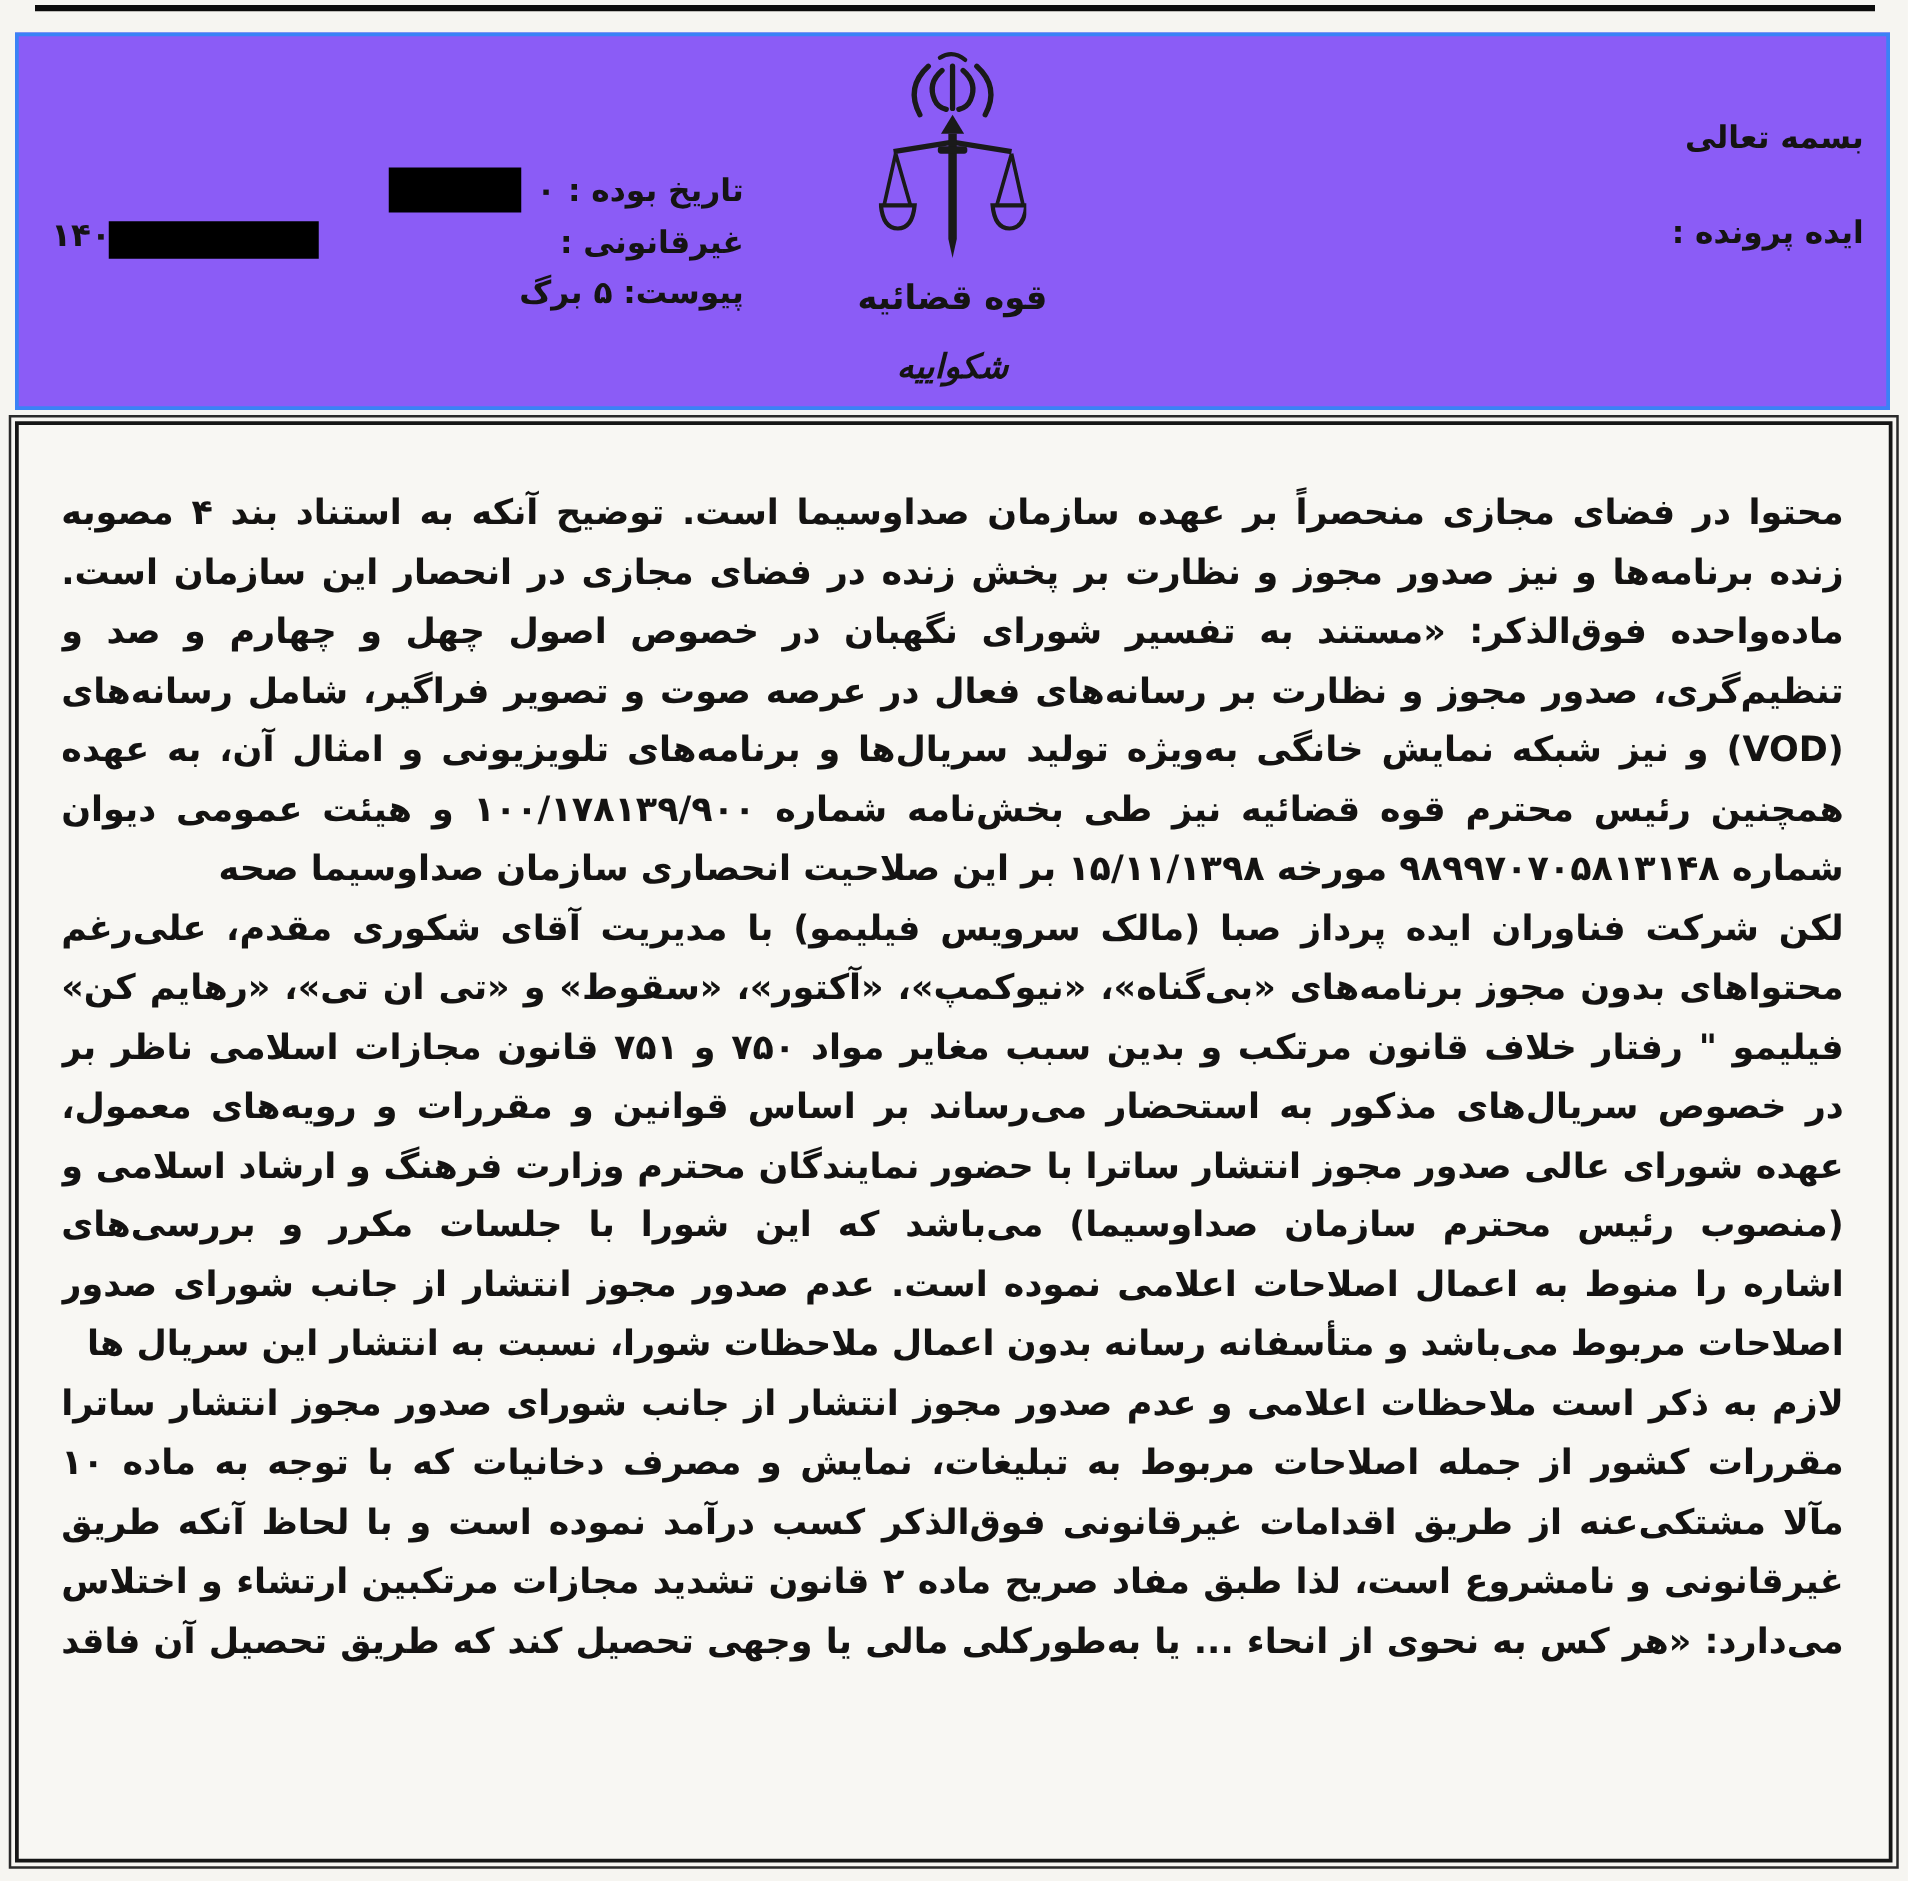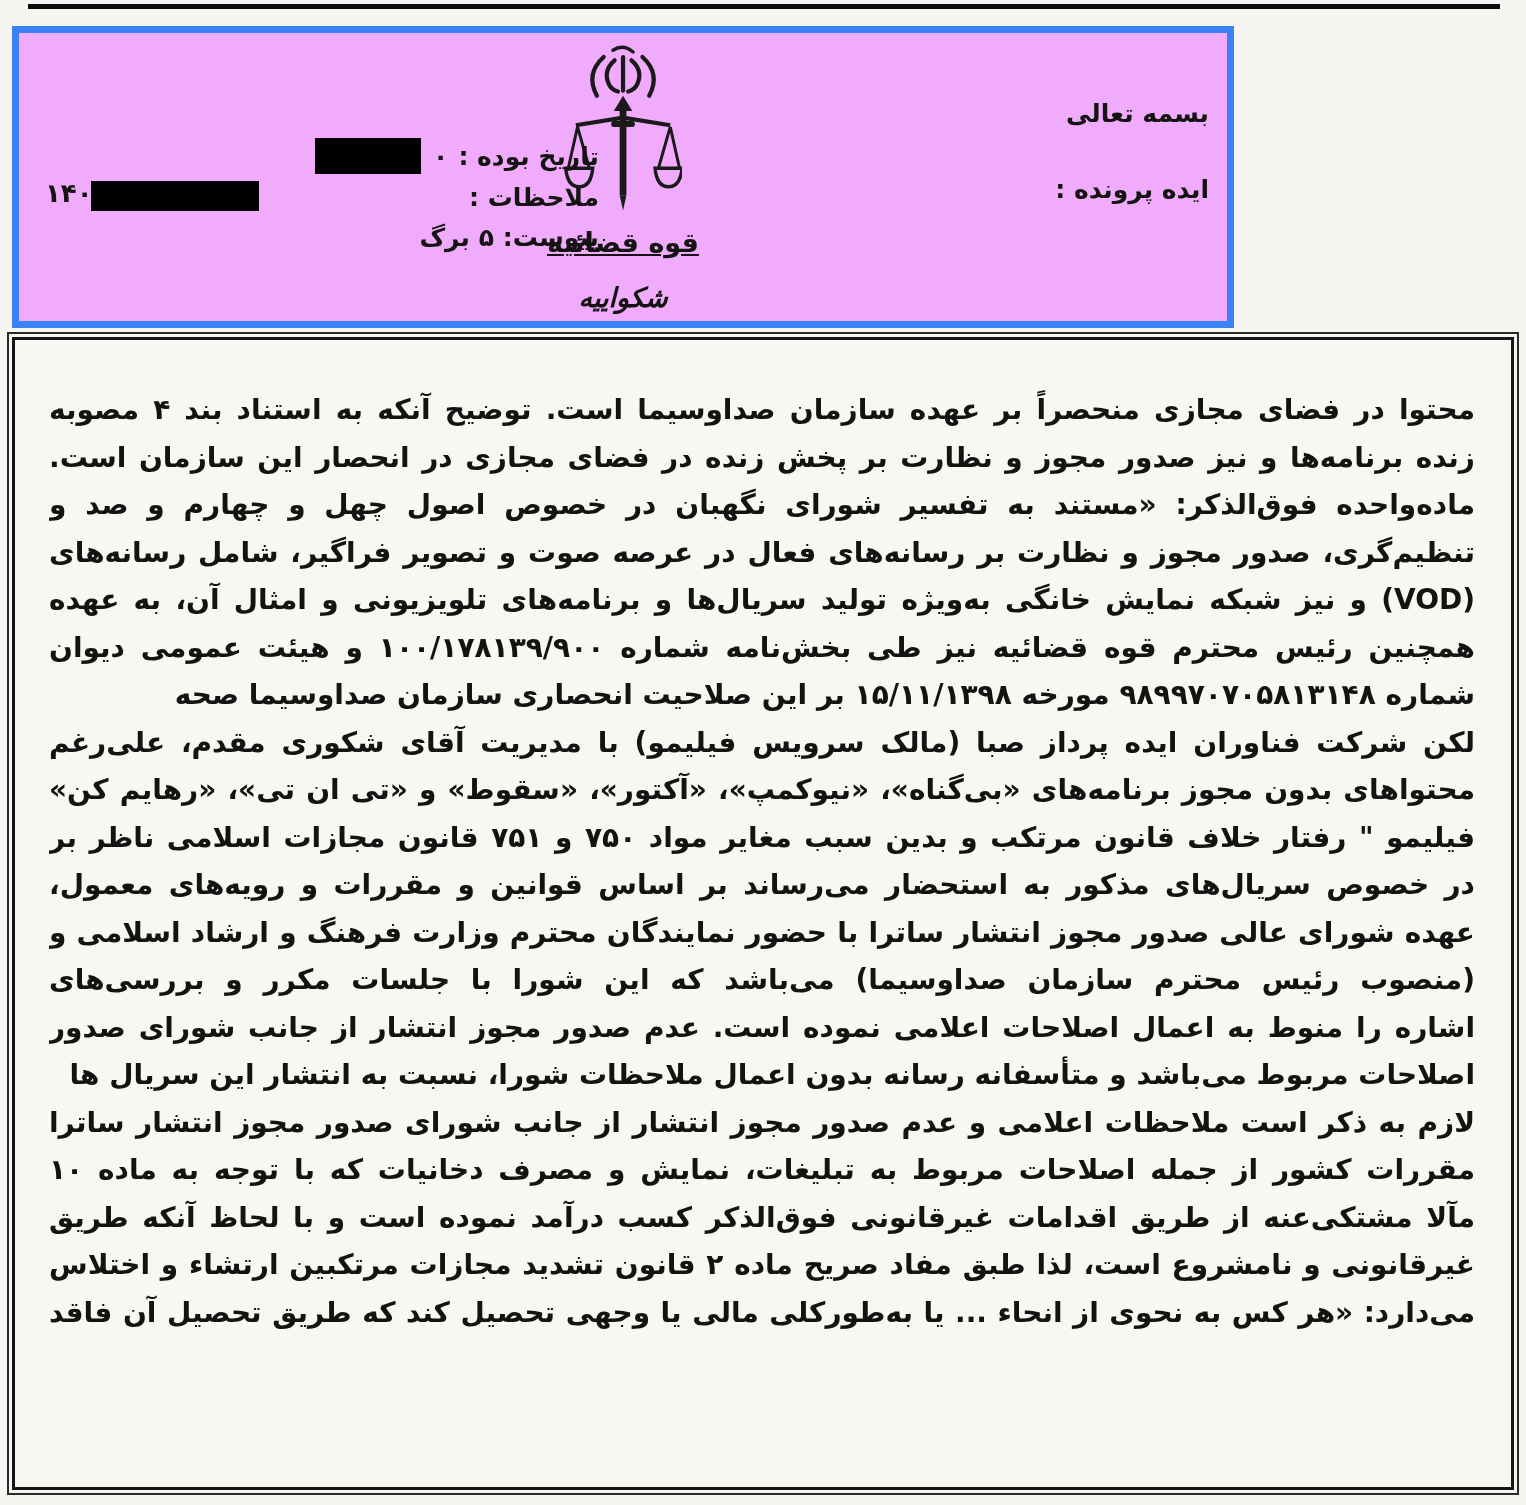--- a/index.html
+++ b/index.html
@@ -9,29 +9,29 @@
     background:#f6f5f1;
     font-family:"DejaVu Sans", sans-serif;
     color:#151413;
     overflow:hidden;
     direction:rtl;
   }
   .scan-edge { position:absolute; top:4px; left:28px; width:1472px; height:5px; background:#0c0c0c; }
 
   
   .header-box {
-    position:absolute; left:12px; top:26px; width:1222px; height:302px;
-    border:7px solid #3b82f6; background:#f0abfc;
+    position:absolute; left:12px; top:26px; width:1500px; height:302px;
+    border:3px solid #3b82f6; background:#8b5cf6;
   }
   .basmala { position:absolute; right:18px; top:66px; font-size:25px; font-weight:bold; }
   .case-number { position:absolute; right:18px; top:142px; font-size:25px; font-weight:bold; }
 
   .emblem-wrap { position:absolute; left:50%; top:6px; transform:translateX(-50%); text-align:center; }
   .emblem-wrap svg { display:block; margin:0 auto; }
-  .org-name { font-size:27px; font-weight:bold; margin-top:2px;text-decoration:underline; }
+  .org-name { font-size:27px; font-weight:bold; margin-top:2px; }
   .doc-type { font-size:27px; font-weight:bold; margin-top:24px;font-style:italic; }
 
   .meta-fields { position:absolute; left:20px; top:102px; width:560px; direction:rtl; font-size:25px; font-weight:bold; }
   .meta-row { display:flex; align-items:center; justify-content:flex-start; gap:10px; height:42px; }
   .meta-row.row-code { position:relative; height:40px; }
   .redact { background:#000; display:inline-block; }
   .redact-date { width:106px; height:36px; margin-right:2px; }
   .redact-code { position:absolute; left:52px; top:4px; width:168px; height:30px; z-index:2; }
   .code-prefix { position:absolute; left:6px; top:1px; z-index:1; font-size:26px; }
   .row-attach { height:40px; }
@@ -89,21 +89,21 @@
     <div class="doc-type">شکواییه</div>
   </div>
 
   <div class="meta-fields">
     <div class="meta-row row-date">
       <span>تاریخ بوده :</span>
       <span>۰</span>
       <span class="redact redact-date"></span>
     </div>
     <div class="meta-row row-code">
-      <span>ملاحظات :</span>
+      <span>غیرقانونی :</span>
       <span class="redact redact-code"></span>
       <span class="code-prefix">۱۴۰</span>
     </div>
     <div class="meta-row row-attach">
       <span>پیوست: ۵ برگ</span>
     </div>
   </div>
 </div>
 
 <div class="body-box">

